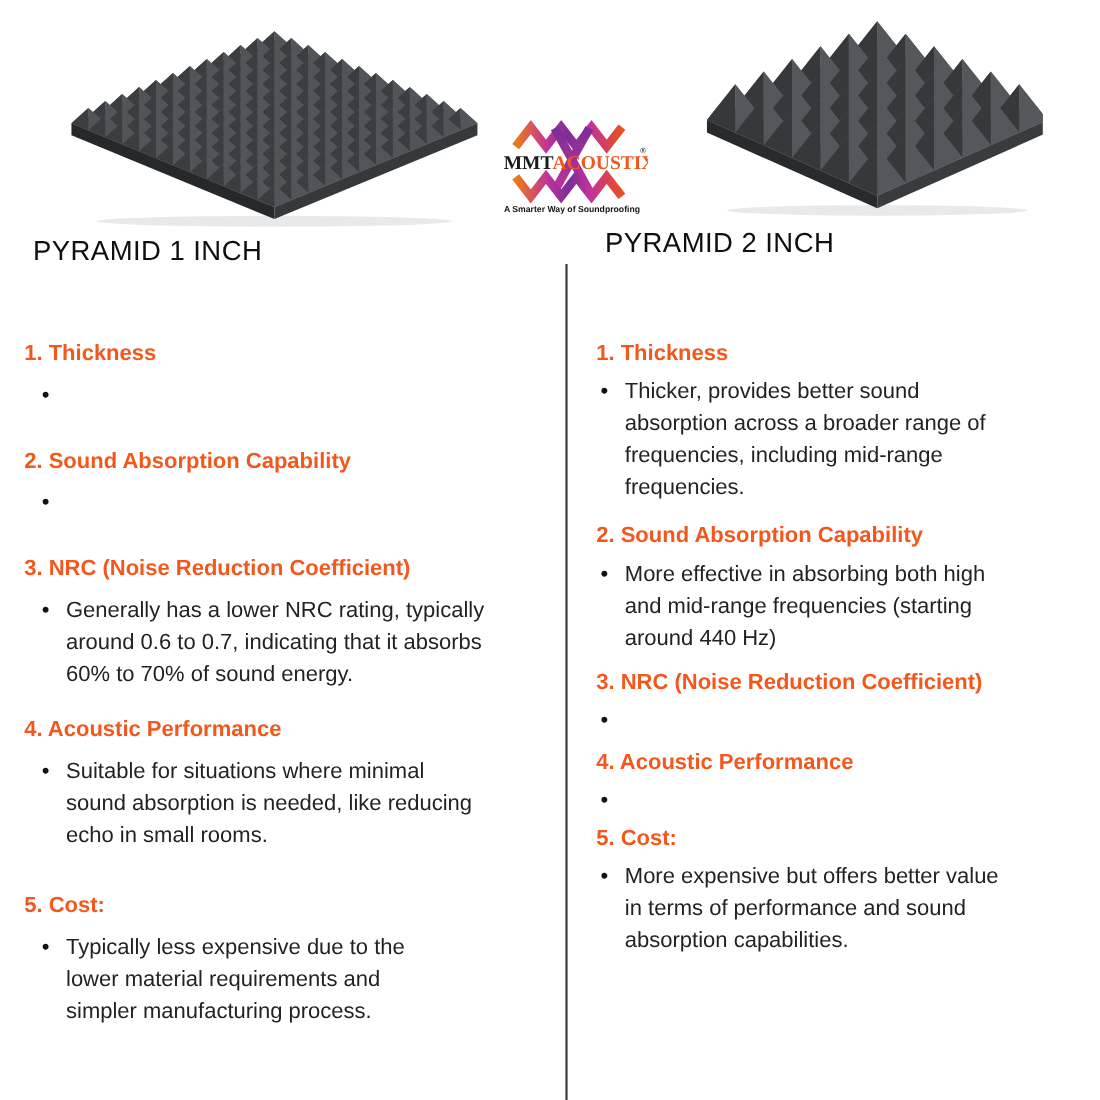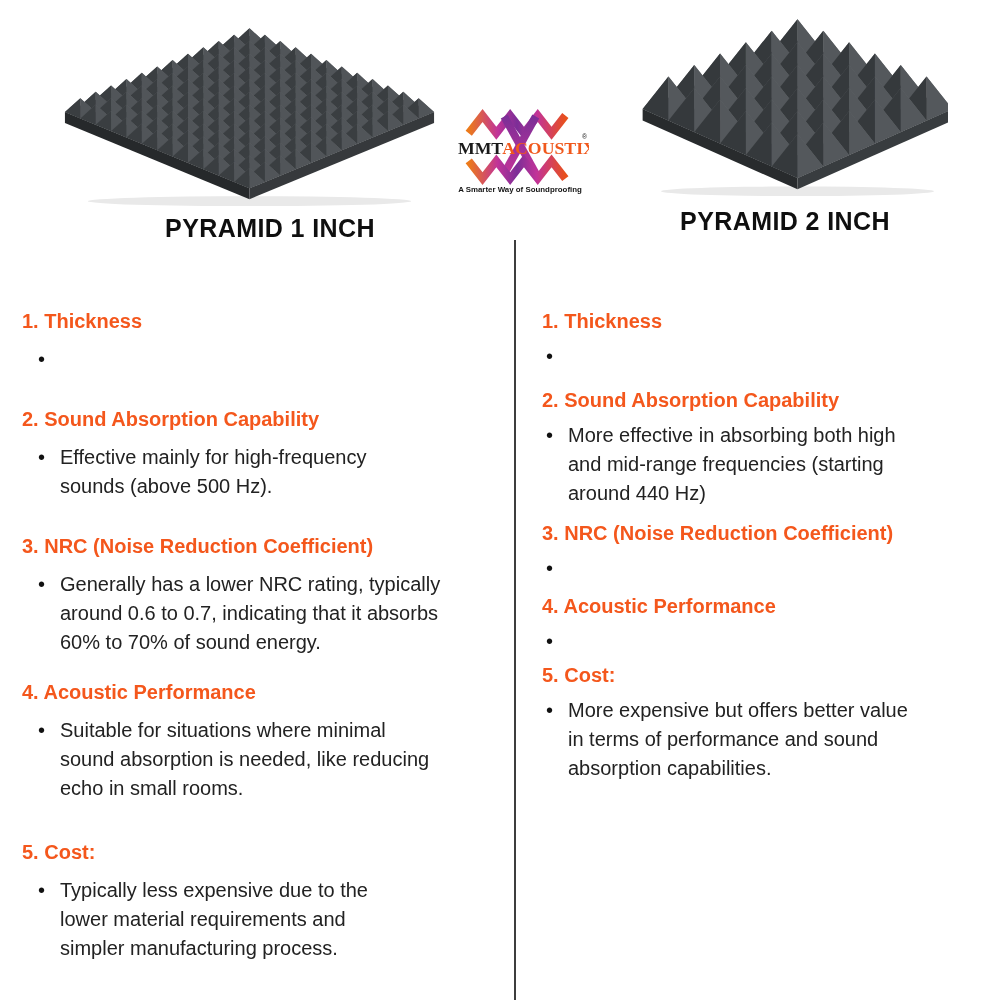--- a/index.html
+++ b/index.html
@@ -9,21 +9,21 @@
   
   .foam{position:absolute;display:block;}
   .foam-left{left:57px;top:16px;width:385px;}
   .foam-right{left:635px;top:2px;width:325px;}
 
   
   .logo{position:absolute;left:451px;top:103px;width:138px;height:94px;}
   .logo svg{width:100%;height:100%;}
 
   
-  .title{position:absolute;font-size:25px;font-weight:700;letter-spacing:.4px;color:#0f0f0f;text-align:center;}
+  .title{position:absolute;font-size:25px;font-weight:400;letter-spacing:.4px;color:#0f0f0f;text-align:left;}
   .title-left{left:30px;top:214px;width:480px;}
   .title-right{left:550px;top:207px;width:470px;}
 
   
   .divider{position:absolute;left:514px;top:240px;width:2px;height:760px;background:#3d3d3d;}
 
   
   .col{position:absolute;top:264px;margin-top:44px;}
   .col-left{left:22px;width:482px;}
   .col-right{left:542px;width:450px;}
@@ -826,22 +826,20 @@
     <div class="section">
       <div class="heading">1. Thickness</div>
       <div class="bullet">
         <span class="dot">•</span>
       </div>
     </div>
     <div class="section">
       <div class="heading">2. Sound Absorption Capability</div>
       <div class="bullet">
         <span class="dot">•</span>
-        <div class="btext">Effective mainly for high-frequency
-sounds (above 500 Hz).</div>
       </div>
     </div>
     <div class="section">
       <div class="heading">3. NRC (Noise Reduction Coefficient)</div>
       <div class="bullet">
         <span class="dot">•</span>
         <div class="btext">Generally has a lower NRC rating, typically
 around 0.6 to 0.7, indicating that it absorbs
 60% to 70% of sound energy.</div>
       </div>
@@ -864,20 +862,24 @@
 simpler manufacturing process.</div>
       </div>
     </div>
   </div>
 
   <div class="col col-right">
     <div class="section">
       <div class="heading">1. Thickness</div>
       <div class="bullet">
         <span class="dot">•</span>
+        <div class="btext">Thicker, provides better sound
+absorption across a broader range of
+frequencies, including mid-range
+frequencies.</div>
       </div>
     </div>
     <div class="section">
       <div class="heading">2. Sound Absorption Capability</div>
       <div class="bullet">
         <span class="dot">•</span>
         <div class="btext">More effective in absorbing both high
 and mid-range frequencies (starting
 around 440 Hz)</div>
       </div>

